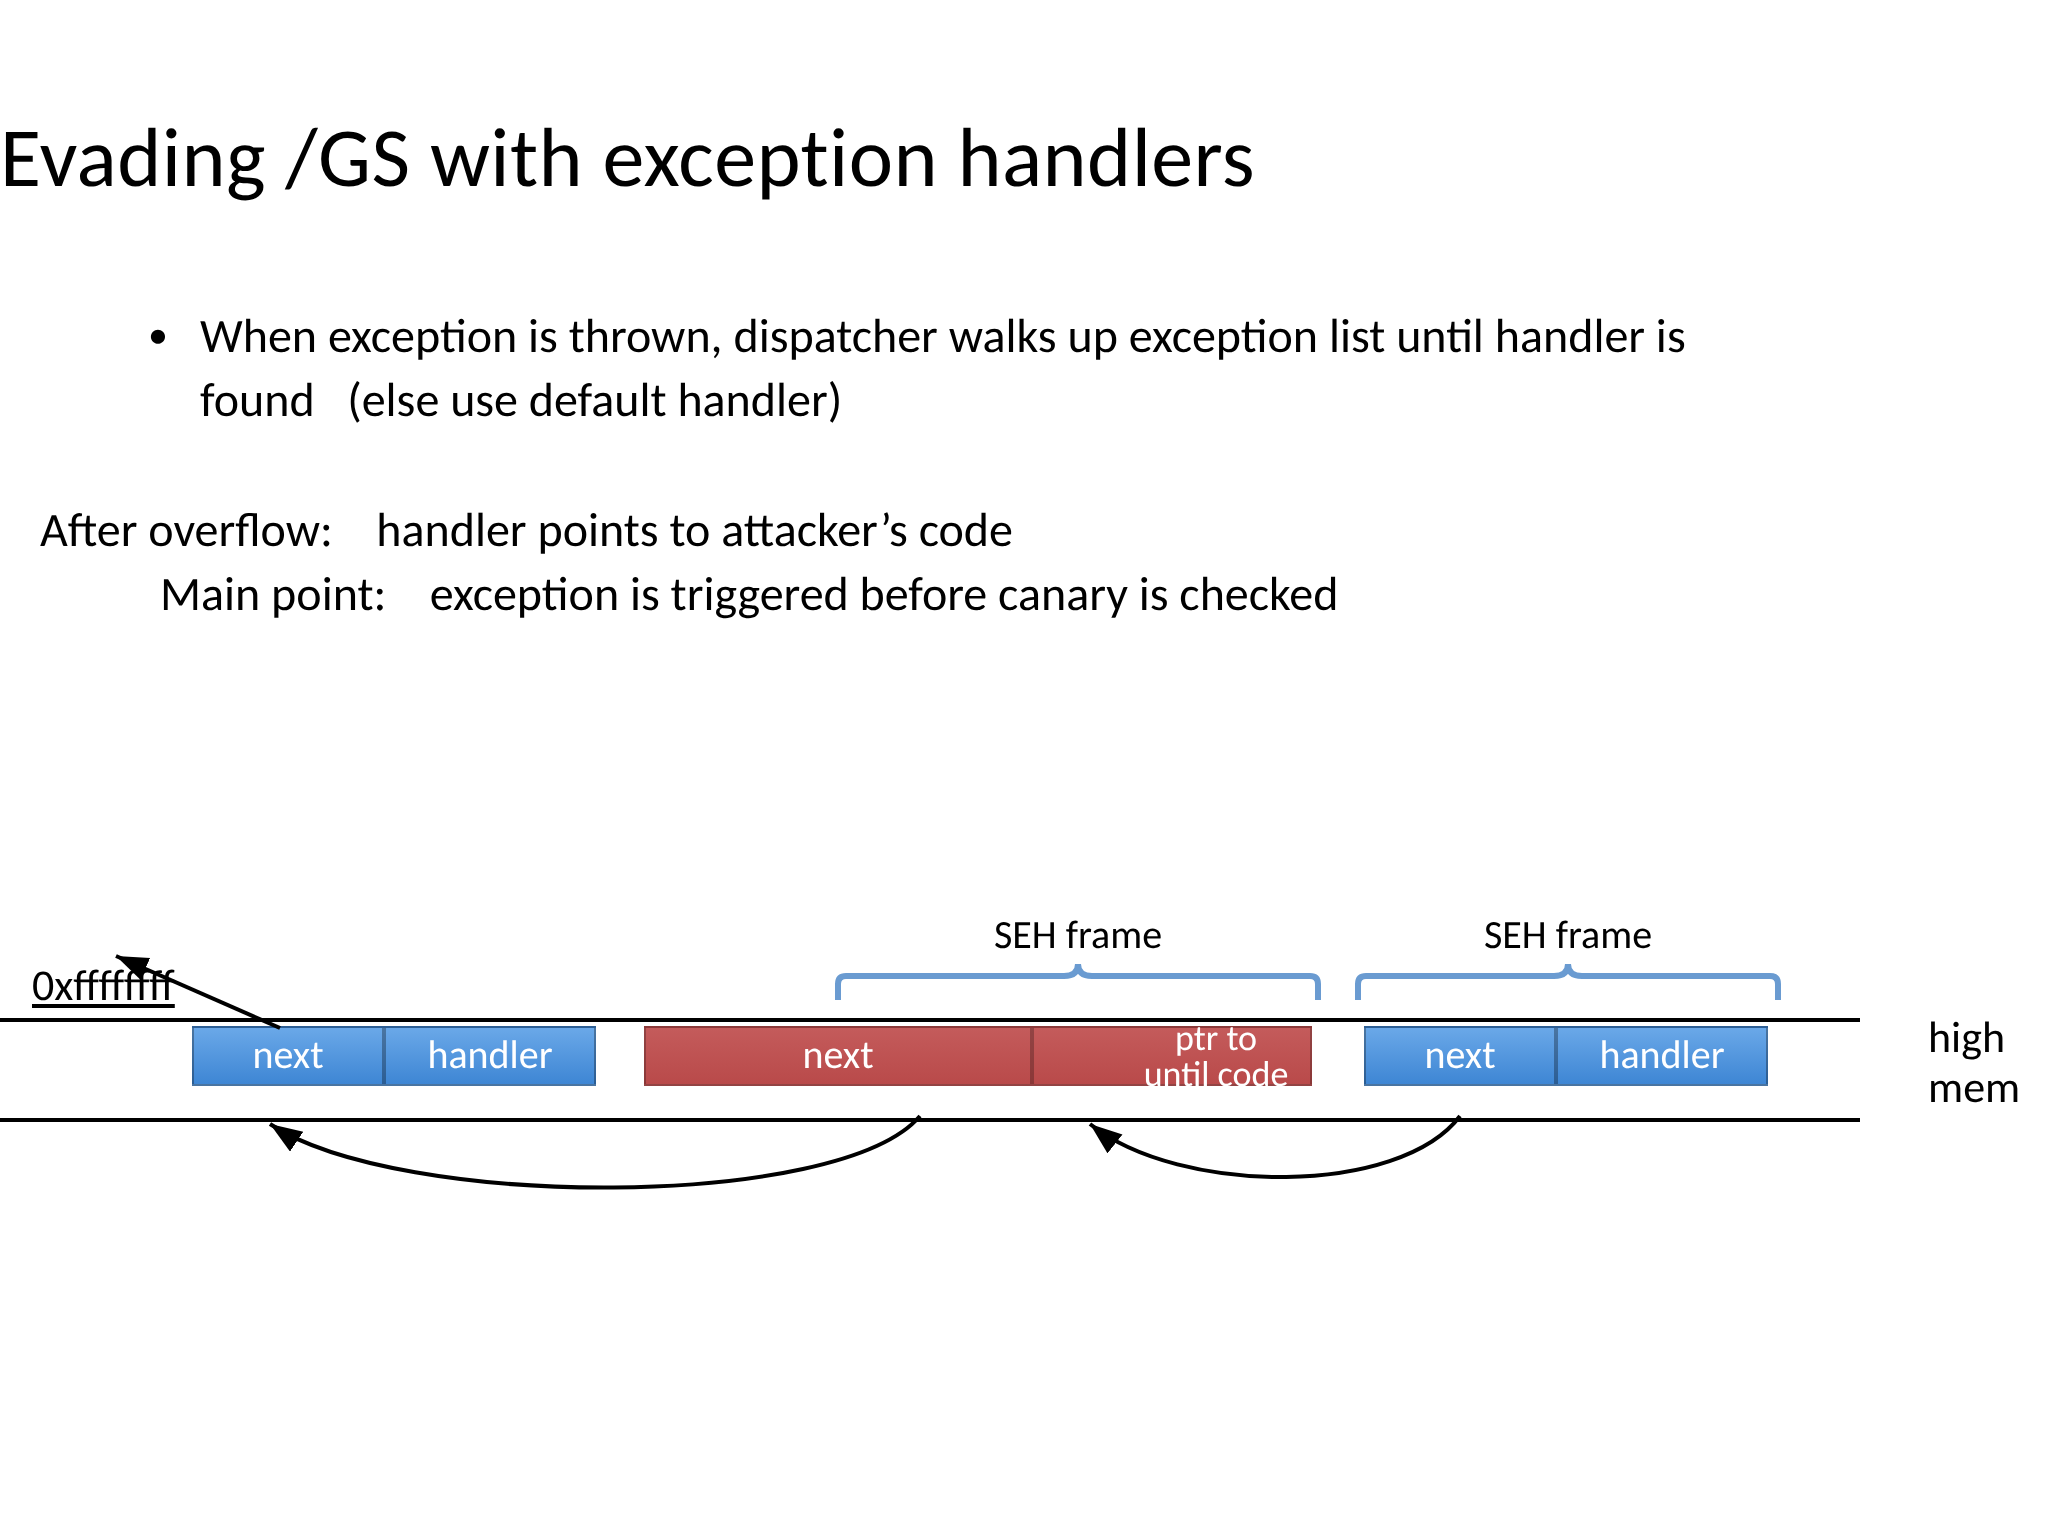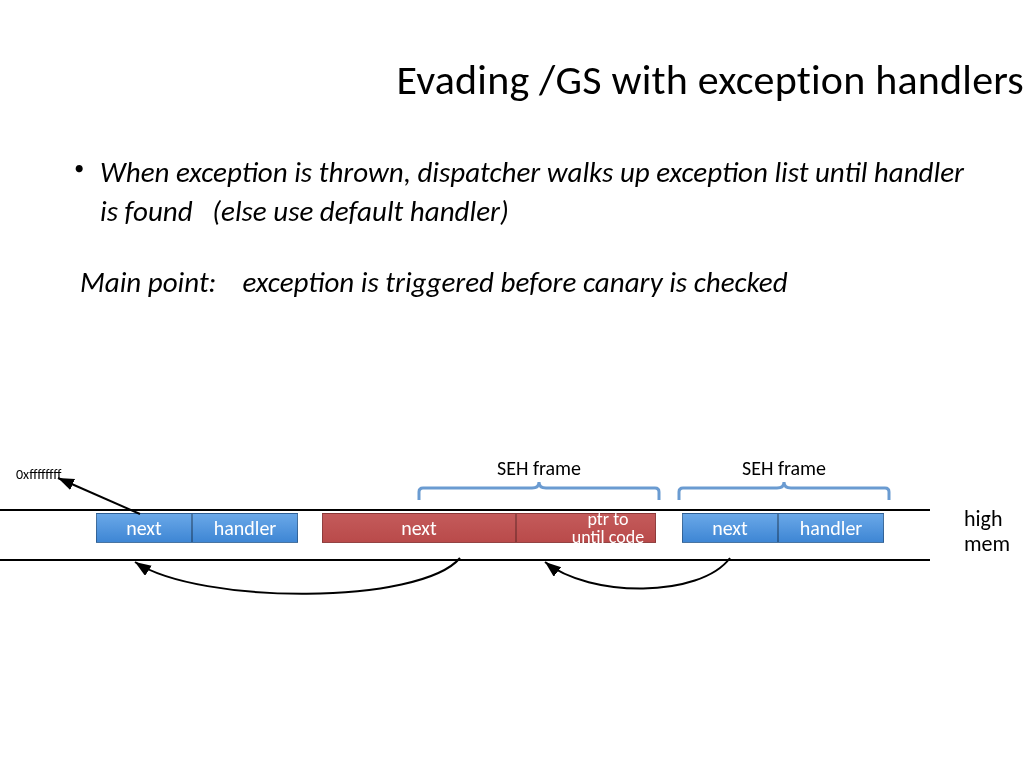--- a/index.html
+++ b/index.html
@@ -6,57 +6,56 @@
     margin: 0;
     width: 1024px;
     height: 768px;
     background: #ffffff;
     font-family: Calibri, "Segoe UI", Arial, sans-serif;
     color: #000;
     position: relative;
     overflow: hidden;
   }
   .title {
-    text-align: right;
+    text-align: left;
     font-size: 42px;
     font-weight: 400;
     margin-top: 54px;
     letter-spacing: 0.2px;
   }
   .body-text {
-    font-size: 29px;
+    font-size: 24px;
     line-height: 1.35;
     margin-left: 100px;
     margin-right: 60px;
-    font-style: italic;
   }
   .bullet {
     position: relative;
     margin-top: 48px;
   }
   .bullet::before {
     content: "•";
     position: absolute;
     left: -26px;
     top: 2px;
     font-size: 20px;
   }
   .para2 {
     margin-top: 32px;
     margin-left: 20px;
   }
   .para3 {
-    margin-top: 18px;
     margin-left: 80px;
   }
   .hex {
     position: absolute;
     left: 16px;
-    top: 466px;
-    font-size: 14px;
+    top: 479px;
+    font-size: 22px;
+    text-decoration: underline;
   }
   .diagram {
     position: absolute;
     left: 0;
     top: 450px;
     width: 1024px;
     height: 260px;
   }
   .bracket-label {
     font-size: 20px;
@@ -93,20 +92,21 @@
   }
 </style>
 </head>
 <body>
 
 <div class="title">Evading /GS with exception handlers</div>
 
 <div class="body-text bullet">When exception is thrown, dispatcher walks up exception list until handler is found&nbsp;&nbsp;&nbsp;(else use default handler)</div>
 
 <div class="body-text para2">
+  <div>After overflow:&nbsp;&nbsp;&nbsp;&nbsp;handler points to attacker’s code</div>
 </div>
 
 <div class="body-text para3">Main point:&nbsp;&nbsp;&nbsp;&nbsp;exception is triggered before canary is checked</div>
 
 <div class="hex">0xffffffff</div>
 
 <div class="diagram">
 
   <div style="position:absolute; left:414px; top:6px; width:250px;">
     <div class="bracket-label">SEH frame</div>

